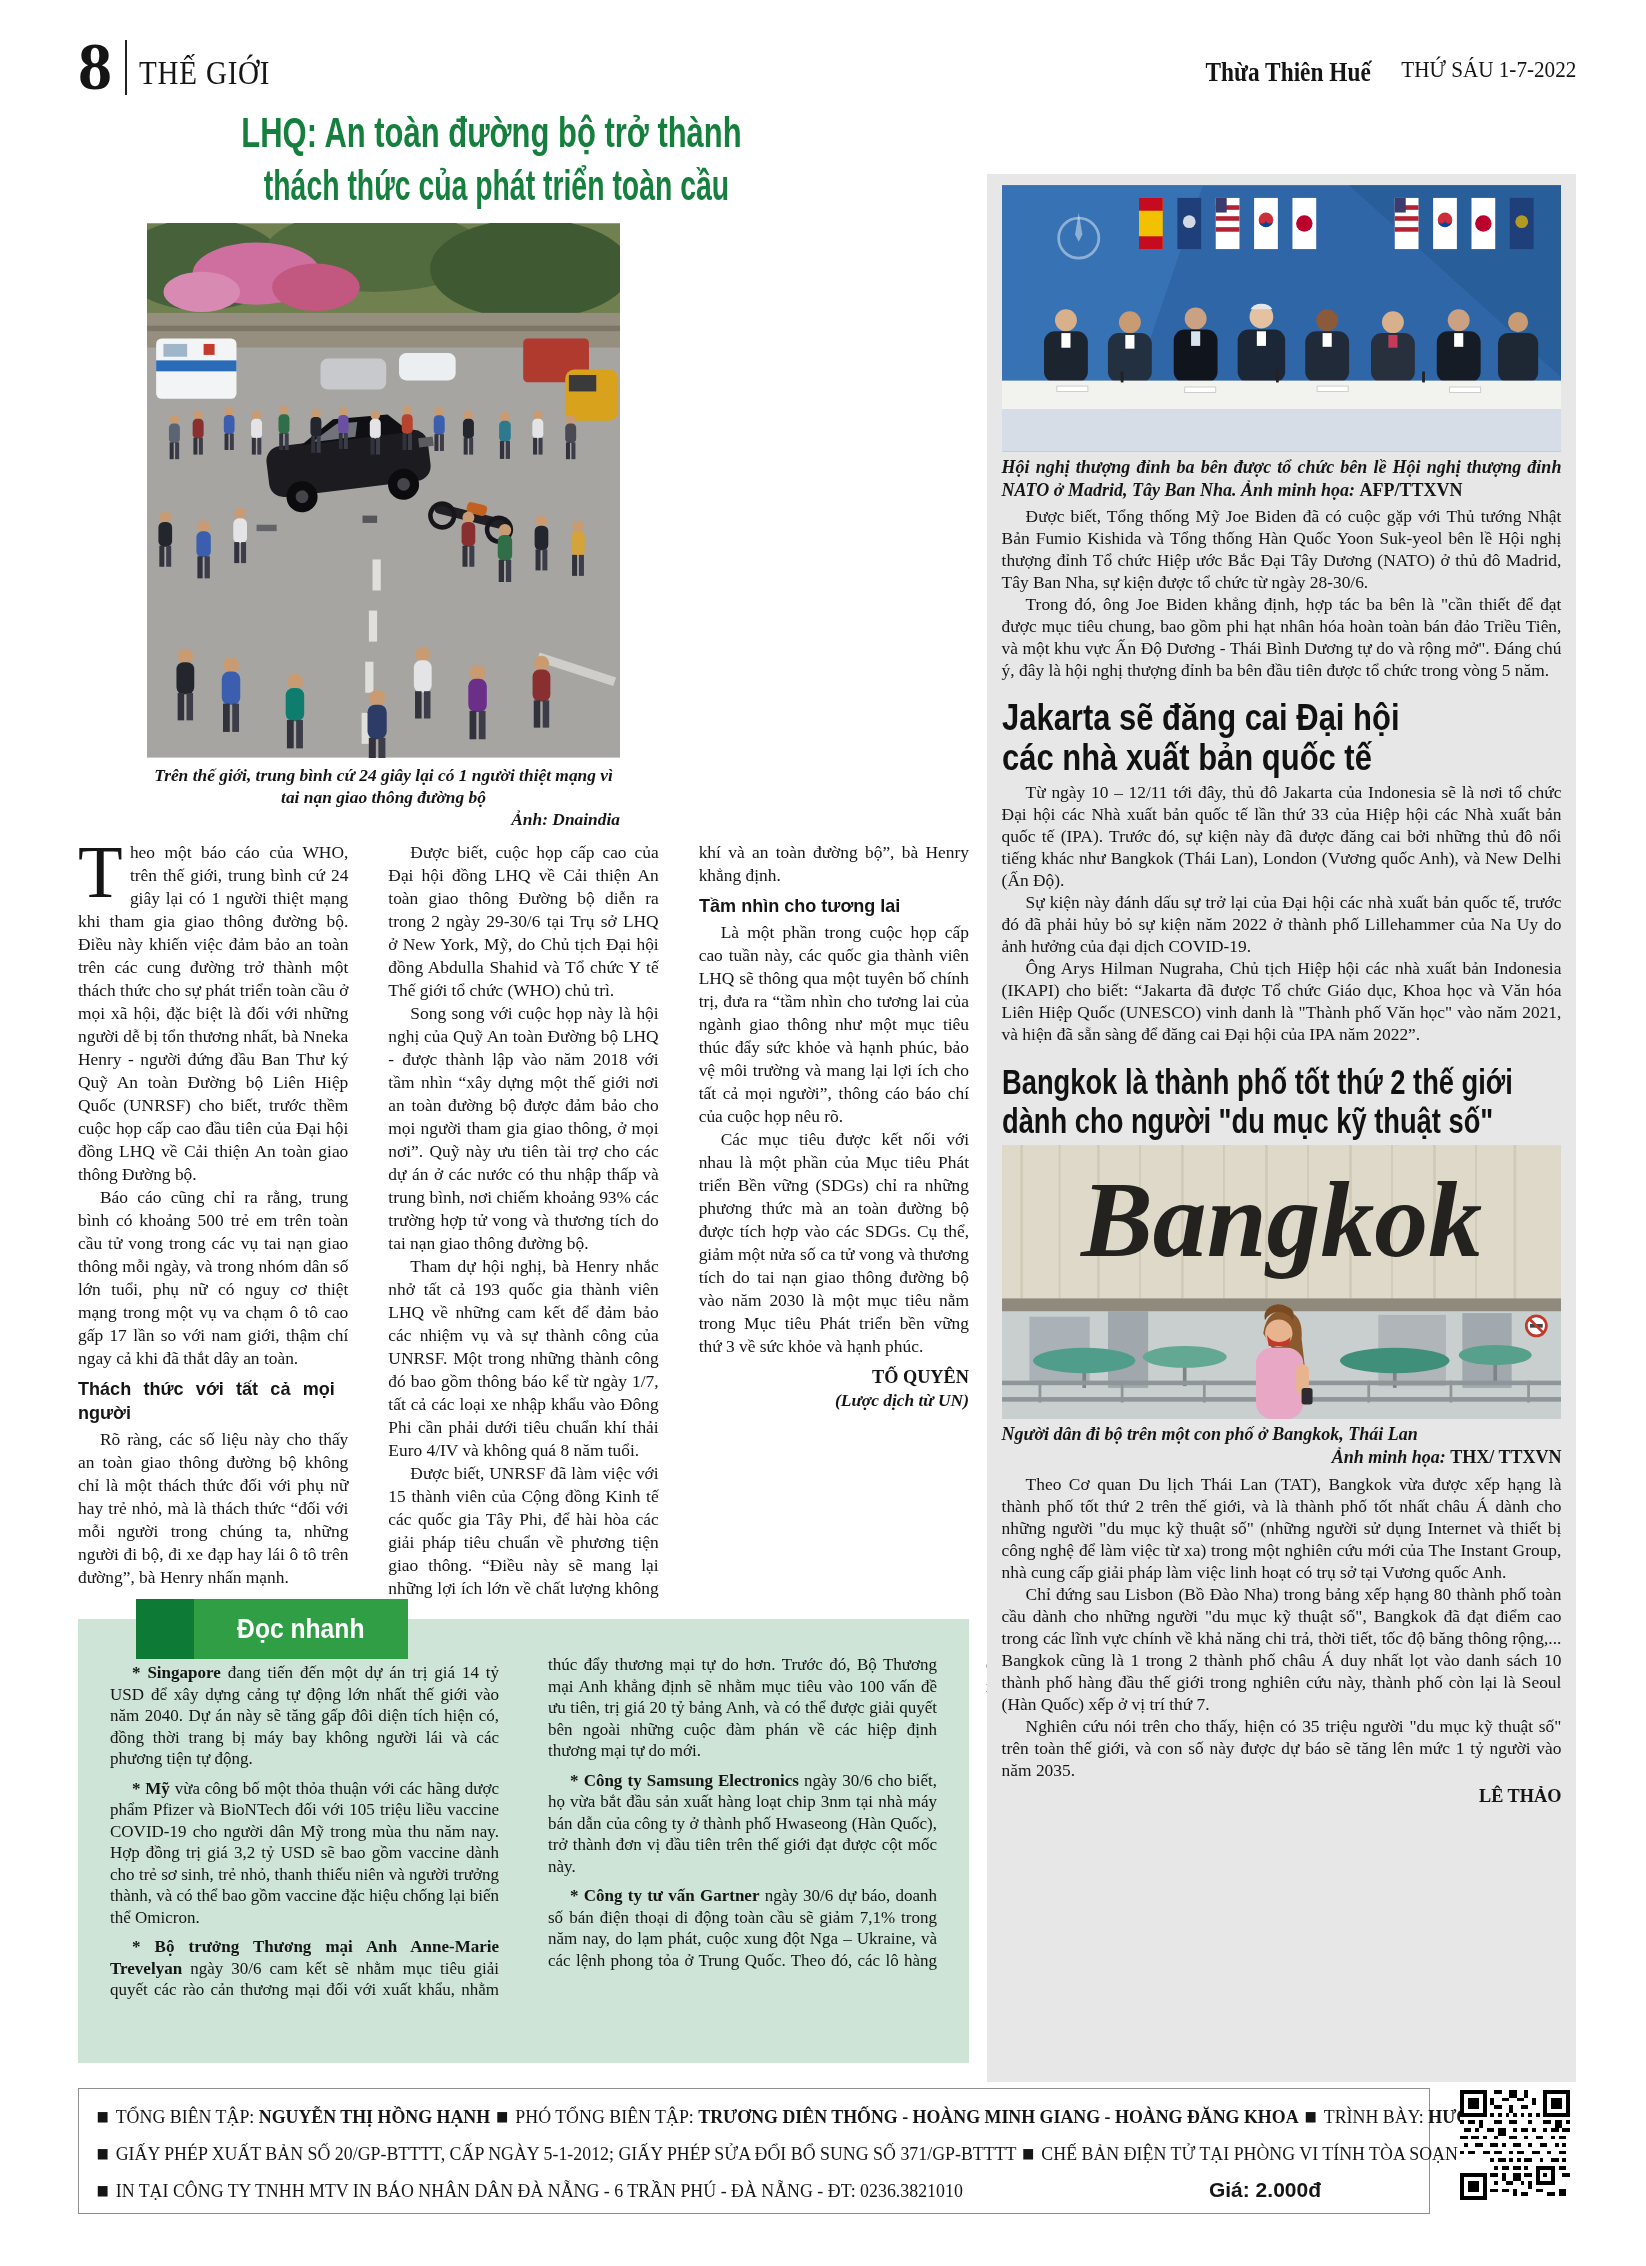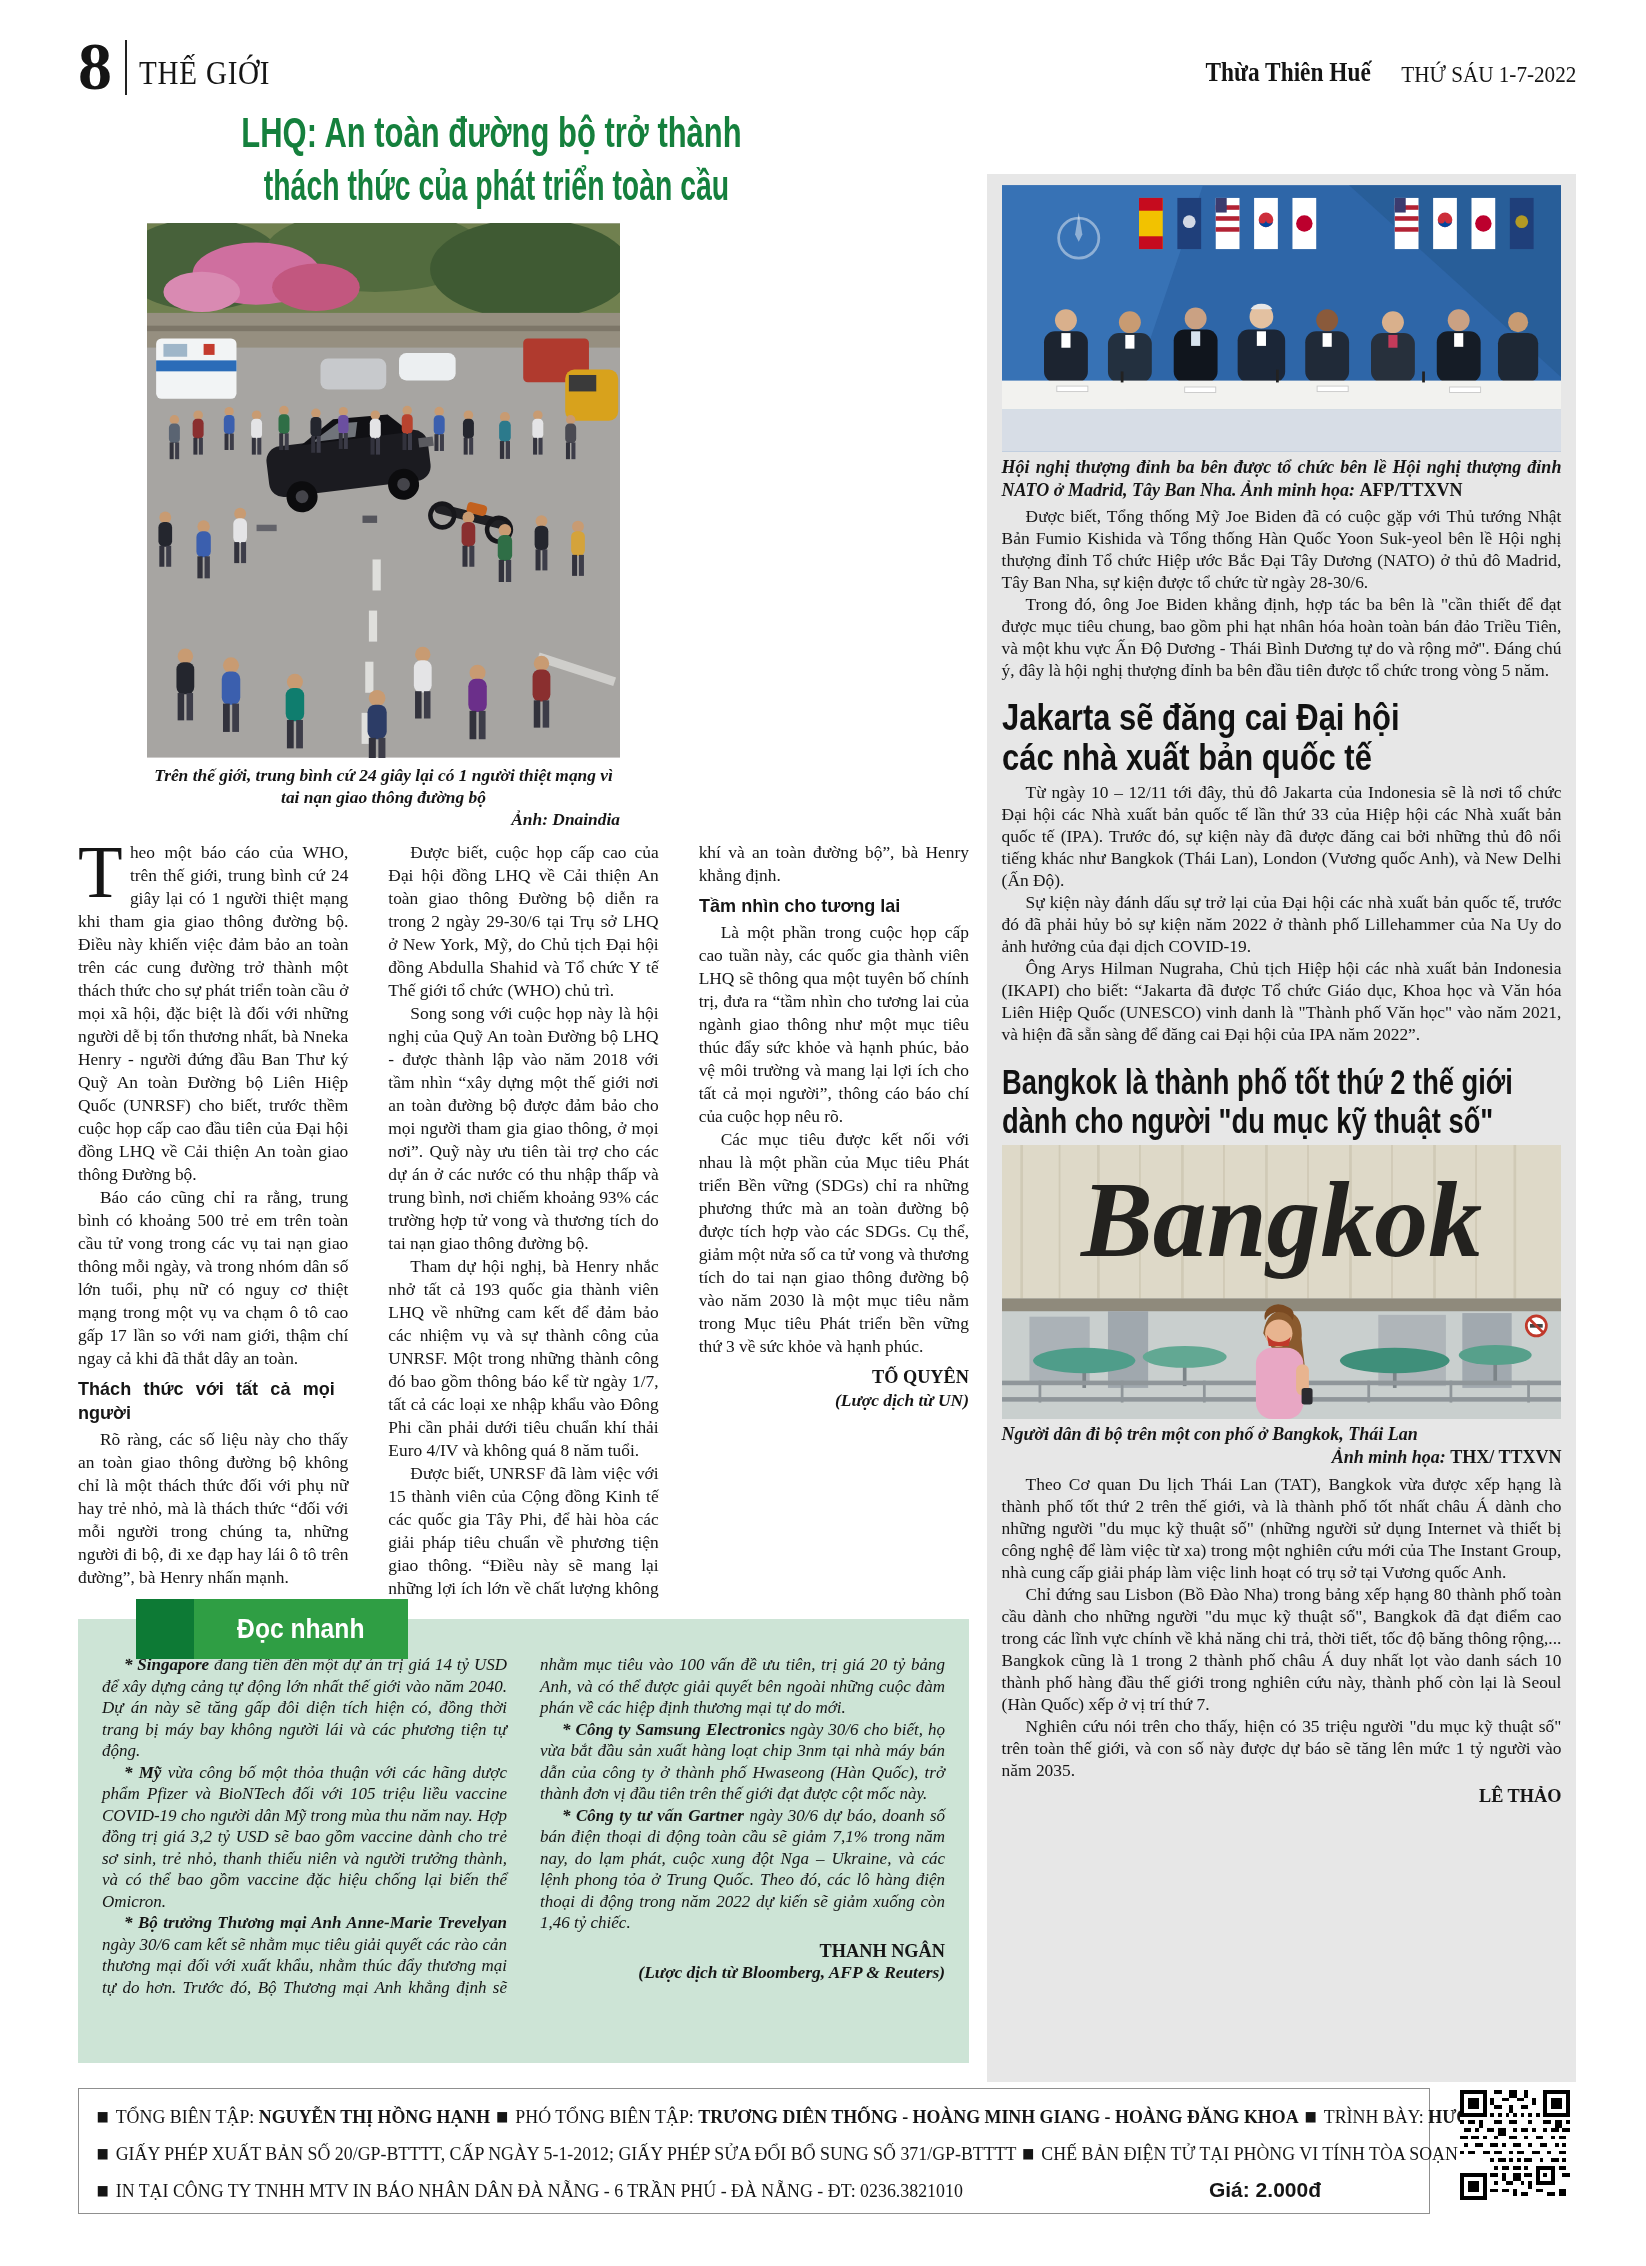--- a/index.html
+++ b/index.html
@@ -4,21 +4,21 @@
 <style>
   html,body{margin:0;padding:0;background:#fff;}
   .page{position:relative;width:1647px;height:2267px;background:#fff;overflow:hidden;
         font-family:"Liberation Serif",serif;color:#151515;}
   
   .hdr{position:absolute;left:78px;top:24px;right:71px;height:71px;}
   .hdr-left{position:absolute;left:0;bottom:0;display:flex;align-items:flex-end;gap:12.8px;}
   .pgnum{font-size:68px;line-height:.82;font-weight:bold;}
   .hdr-sep{width:1.8px;height:55px;background:#222;}
   .section-name{font-size:33px;line-height:1;letter-spacing:0.9px;padding-bottom:5.5px;transform:scaleX(.88);transform-origin:left bottom;}
-  .hdr-right{position:absolute;right:0;bottom:7.3px;display:flex;align-items:flex-end;gap:14.6px;}
+  .hdr-right{position:absolute;right:0;bottom:7.3px;display:flex;align-items:flex-start;gap:14.6px;}
   .masthead{font-size:26.5px;font-weight:bold;transform:scaleX(.88);transform-origin:right bottom;}
   .issue-date{font-size:23px;transform:scaleX(.92);transform-origin:right bottom;}
   
   .left-zone{position:absolute;left:78px;top:106px;width:891px;}
   .g-head{margin-left:66px;width:479px;text-align:center;color:#15803d;
           font-family:"Liberation Sans",sans-serif;font-weight:bold;font-size:43px;line-height:53px;}
   .g-head .l1{display:inline-block;white-space:nowrap;transform:scaleX(.72);transform-origin:center;}
   .g-head .l2{display:inline-block;white-space:nowrap;transform:scaleX(.66);transform-origin:center;}
   .photo1{margin:11px 0 0 69px;width:473px;height:535px;}
   .cap1{margin:5.5px 0 0 69px;width:473px;font-size:17.4px;line-height:22px;font-weight:bold;font-style:italic;text-align:center;}
@@ -33,21 +33,21 @@
   .byline{margin-top:7.3px;text-align:right;font-weight:bold;font-size:18.3px;break-inside:avoid;}
   .byline .credit{font-style:italic;font-size:17.4px;}
   
   .quick{position:absolute;left:78px;top:1619px;width:891px;height:444px;background:#cde4d6;}
   .quick-bar{position:absolute;top:-20px;left:58px;display:flex;height:60px;}
   .quick-bar .dark{width:58px;background:#0d7a35;}
   .quick-bar .main{width:214px;background:#2f9e44;display:flex;align-items:center;justify-content:center;}
   .quick-title{color:#fff;font-family:"Liberation Sans",sans-serif;font-weight:bold;font-size:27.4px;transform:scaleX(.9);}
   .quick-body{margin:0;padding:35px 24px 7.3px;height:391px;box-sizing:border-box;column-count:2;column-gap:33px;column-fill:auto;
               font-size:17px;line-height:21.5px;text-align:justify;}
-  .quick-body p{margin:0;text-indent:22px;font-style:italic;}
+  .quick-body p{margin:8px;text-indent:22px;}
   
   .rail{position:absolute;left:987px;top:174px;width:589px;height:1908px;background:#e7e7e7;
         padding:5.5px 14.6px 0;box-sizing:border-box;}
   .r-head{font-family:"Liberation Sans",sans-serif;font-weight:bold;color:#111;}
   .r-head .ln{display:block;white-space:nowrap;transform-origin:left center;}
   .h-tri{font-size:33px;line-height:40px;}
   .h-tri .ln{transform:scaleX(.74);}
   .h-two{font-size:36px;line-height:40px;margin-top:16.4px;}
   .h-two .ln{transform:scaleX(.86);}
   .h-bkk{font-size:35px;line-height:39px;margin-top:16.4px;}

